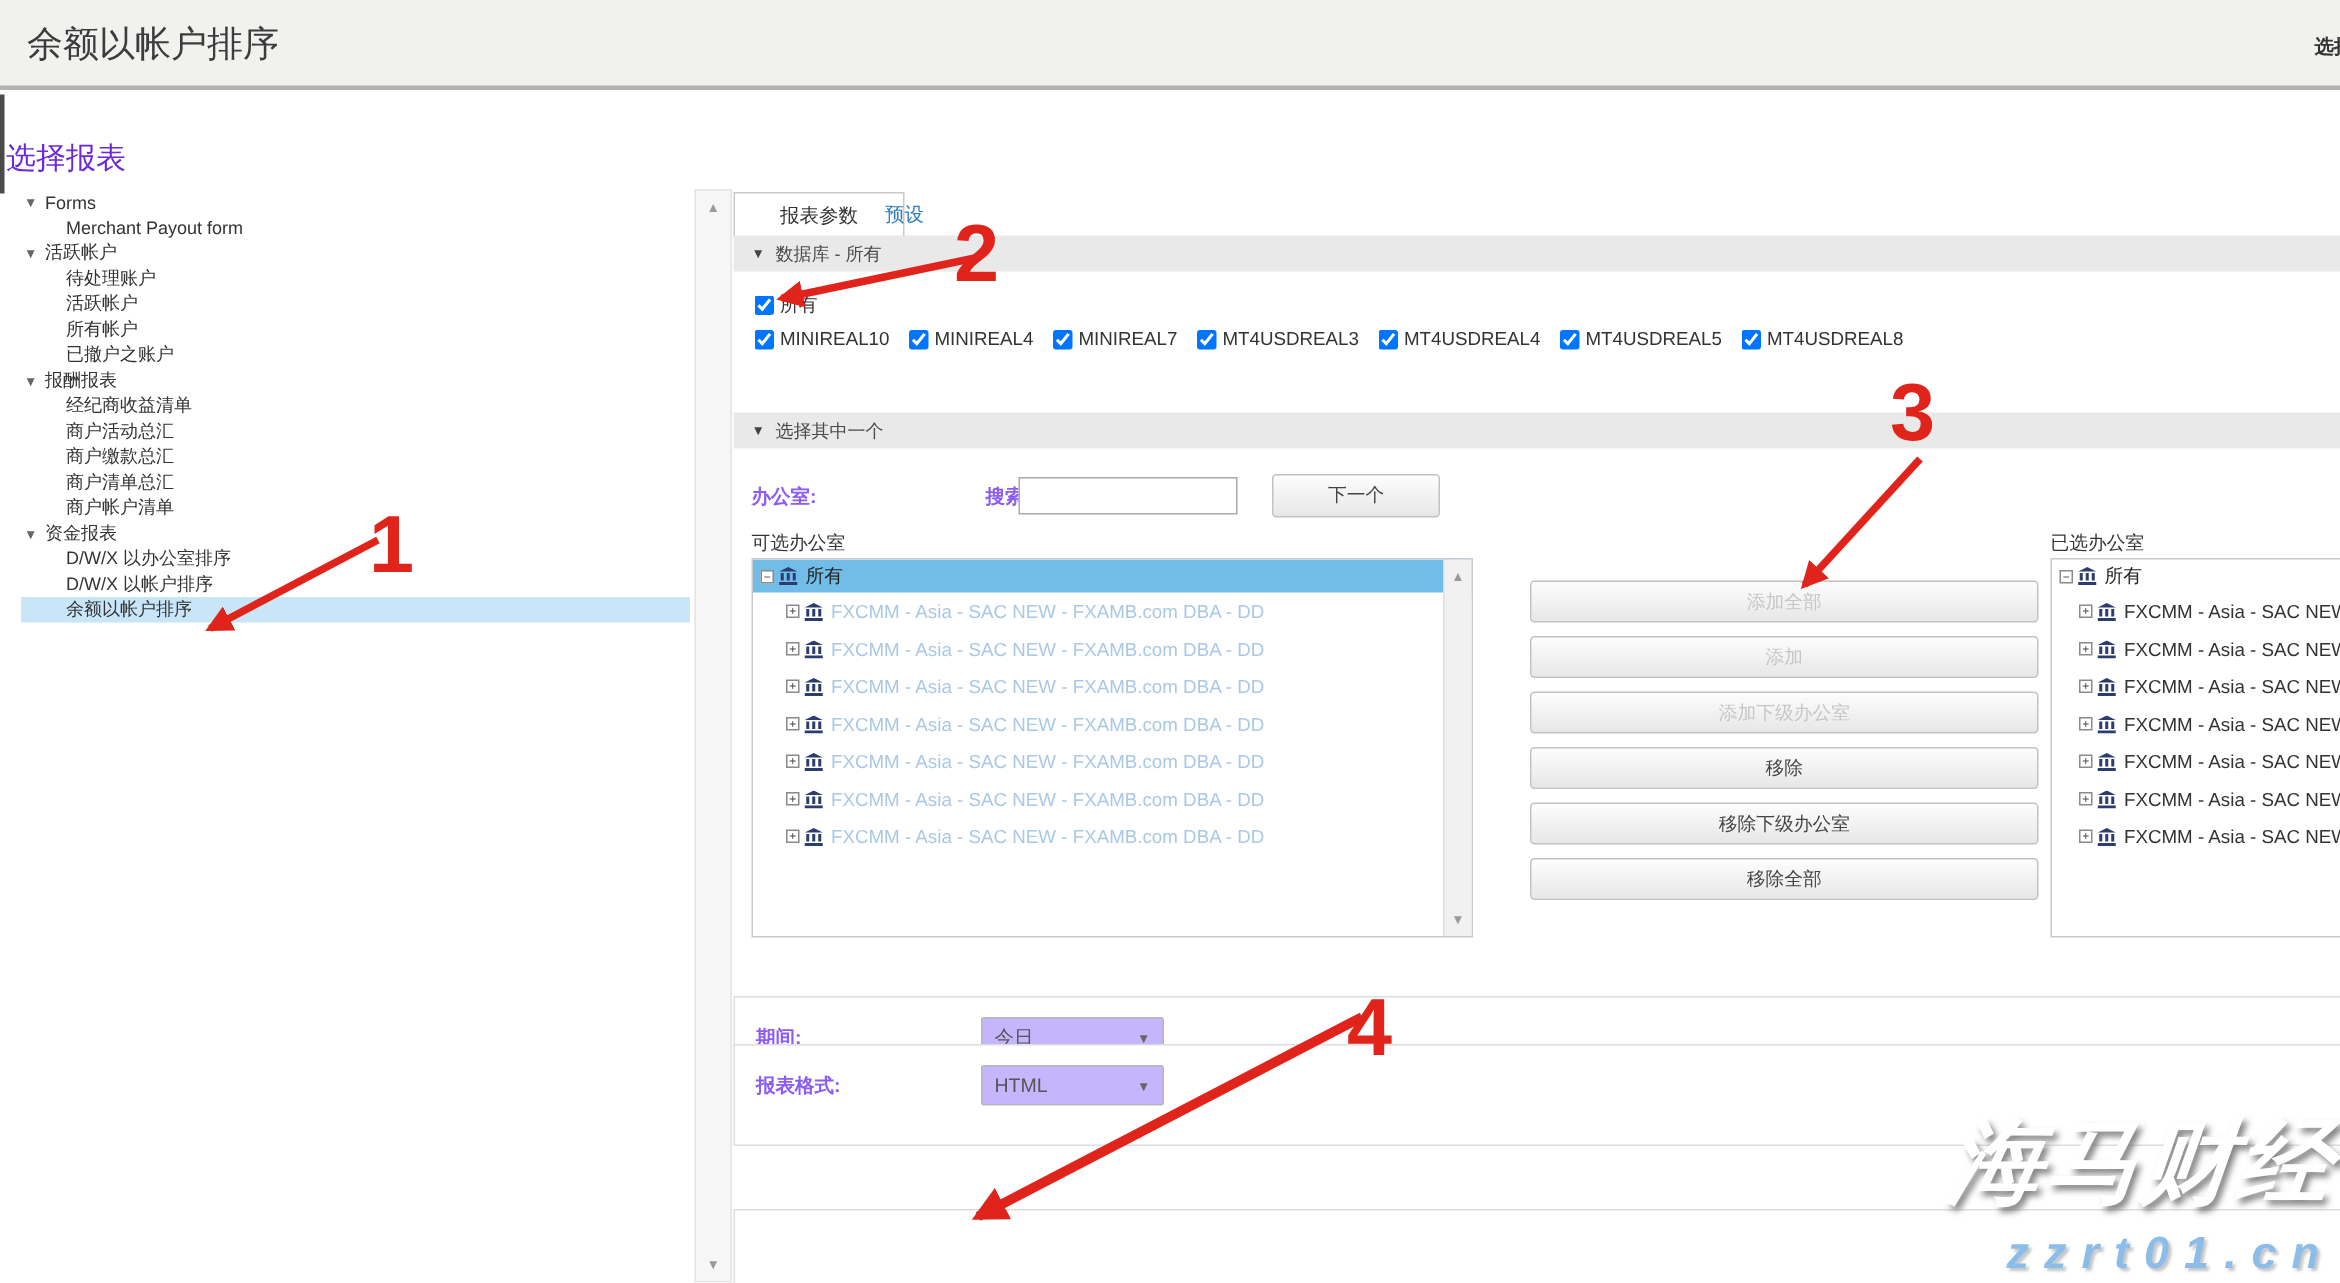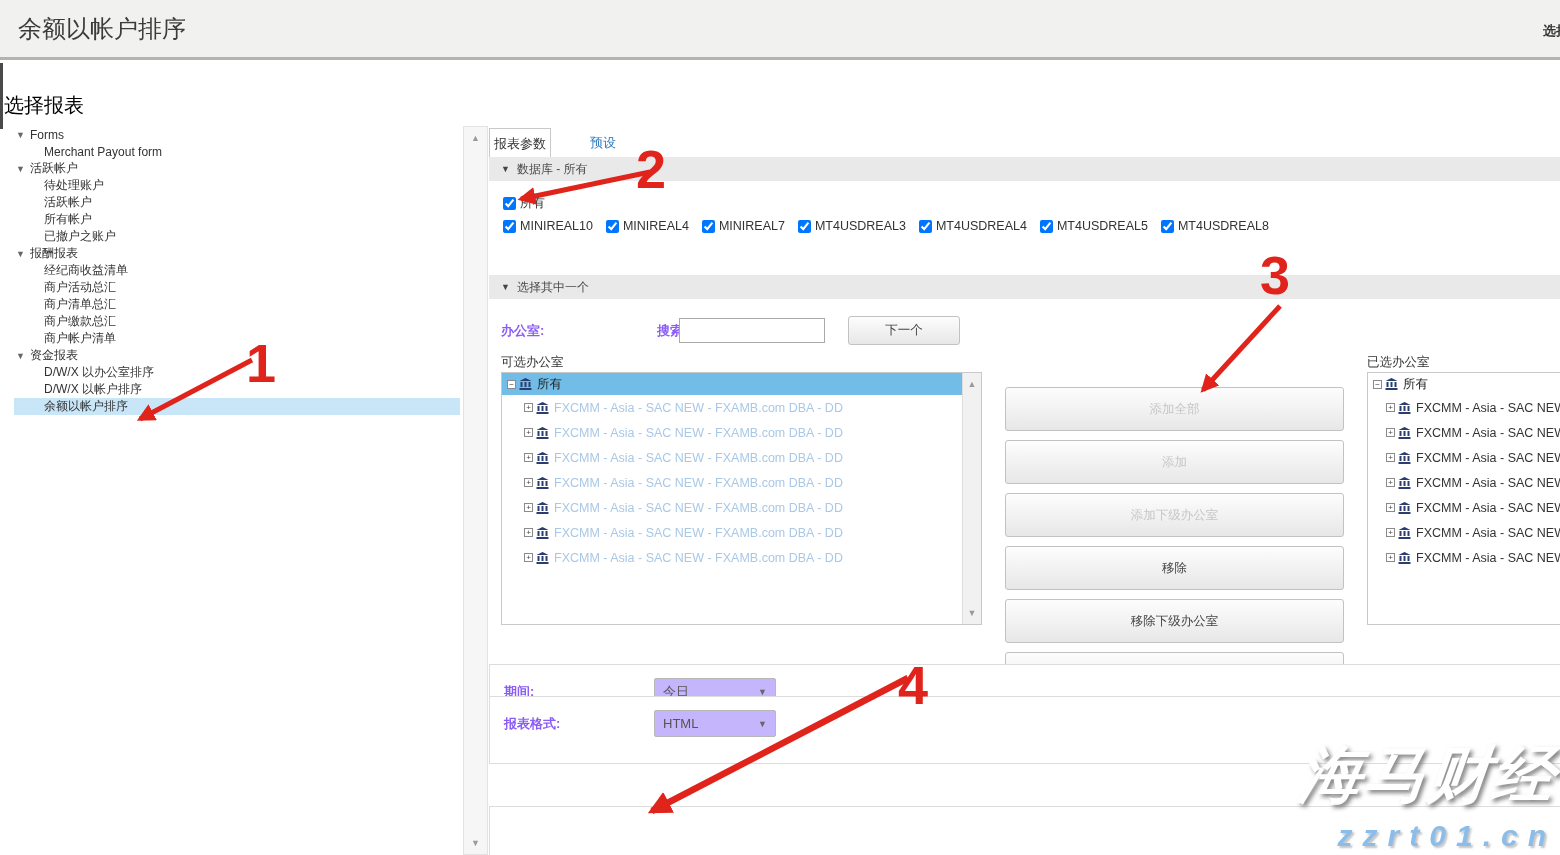--- a/index.html
+++ b/index.html
@@ -6,39 +6,39 @@
   html,body { width:1560px; height:855px; overflow:hidden; background:#fff;
     font-family:"Liberation Sans","DejaVu Sans",sans-serif; position:relative; }
 
   
   .header { position:absolute; left:0; top:0; width:1560px; height:60px;
     background:#f1f1ef; border-bottom:3px solid #b3b3b0; }
   .header-title { position:absolute; left:18px; top:13px; font-size:24px; color:#3c3c3c; }
   .header-right { position:absolute; left:1543px; top:22px; font-size:13px; font-weight:bold; color:#333; white-space:nowrap; }
   .left-edge-line { position:absolute; left:0; top:63px; width:3px; height:66px; background:#4a4a4a; }
 
-  .page-title { position:absolute; left:4px; top:92px; font-size:20px; color:#000000; }
+  .page-title { position:absolute; left:4px; top:92px; font-size:20px; color:#6d28d9; }
 
   
   .tree { position:absolute; left:14px; top:126px; width:446px; }
   .tree-row { height:17px; display:flex; align-items:center; font-size:12px; color:#333;
     padding-left:30px; white-space:nowrap; cursor:default; }
   .tree-row.root { padding-left:2px; }
   .tree-arrow { color:#666; font-size:9px; width:14px; display:inline-block; }
   .tree-row:not(.root) .tree-arrow { display:none; }
   .tree-row.selected { background:#c8e6f8; }
 
   
   .page-scrollbar { position:absolute; left:463px; top:126px; width:25px; height:729px;
     background:#f6f6f6; border:1px solid #e3e3e3; }
   .sb-arrow { position:absolute; left:0; width:100%; text-align:center; color:#9a9a9a; font-size:9px; }
   .sb-up { top:6px; } .sb-down { bottom:6px; }
 
   
-  .tab-active { position:absolute; left:489px; top:128px; height:30px; padding:0 4px;
+  .tab-active { position:absolute; left:489px; top:128px; height:30px; padding:0 30px;
     background:#fff; border:1px solid #c9c9c9; border-bottom:none; display:flex; align-items:center;
     font-size:13px; color:#333; }
   .tab-link { position:absolute; left:578px; top:128px; height:30px; padding:0 12px;
     display:flex; align-items:center; font-size:13px; color:#2e7bbf; cursor:pointer; }
 
   .section-bar { position:absolute; left:489px; height:24px; width:1072px; background:#e9e9e9;
     display:flex; align-items:center; font-size:12px; color:#4a4a4a; padding-left:12px; }
   .bar-arrow { font-size:9px; color:#444; margin-right:7px; }
   .bar1 { top:157px; } .bar2 { top:275px; }
 
@@ -72,21 +72,21 @@
   .office-link { color:#a9c8e6; }
   .office-dark { color:#333; }
   .mini-box { width:9px; height:9px; border:1px solid #8a8a8a; background:#fff; font-size:8px; line-height:7px;
     text-align:center; color:#444; margin-right:3px; flex:none; }
   .bank-icon { width:13px; height:12px; margin-right:5px; flex:none; }
   .bank-icon path, .bank-icon rect { fill:#2b3c6e; }
   .inner-scrollbar { position:absolute; right:0; top:0; bottom:0; width:19px; background:#f1f1f1; border-left:1px solid #ddd; }
 
   
   .transfer-col { position:absolute; left:1005px; top:387px; width:339px; display:flex; flex-direction:column; gap:9px; }
-  .transfer-btn { height:44px; width:100%; }
+  .transfer-btn { height:28px; width:100%;margin-left:15px; }
   .transfer-btn.disabled { color:#c6c6c6; }
 
   
   .panel { position:absolute; left:489px; width:1072px; border:1px solid #ddd; background:#fff; }
   .period-panel { top:664px; height:52px; }
   .format-panel { top:696px; height:68px; }
   .actions-panel { top:806px; height:60px; }
   .panel .lbl { position:absolute; left:14px; top:18px; }
   .select { position:absolute; left:164px; top:13px; width:122px; height:27px; border:1px solid #b8b8b8;
     border-radius:2px; background:#c4b5fd; display:flex; align-items:center; font-size:13px; color:#555;
@@ -157,25 +157,25 @@
       <div class="tree-row">
 
       <span class="tree-label">经纪商收益清单</span>
     </div>
       <div class="tree-row">
 
       <span class="tree-label">商户活动总汇</span>
     </div>
       <div class="tree-row">
 
+      <span class="tree-label">商户缴款总汇</span>
+    </div>
+      <div class="tree-row">
+
       <span class="tree-label">商户清单总汇</span>
-    </div>
-      <div class="tree-row">
-
-      <span class="tree-label">商户缴款总汇</span>
     </div>
       <div class="tree-row">
 
       <span class="tree-label">商户帐户清单</span>
     </div>
       <div class="tree-row root">
       <span class="tree-arrow">▼</span>
       <span class="tree-label">资金报表</span>
     </div>
       <div class="tree-row">

